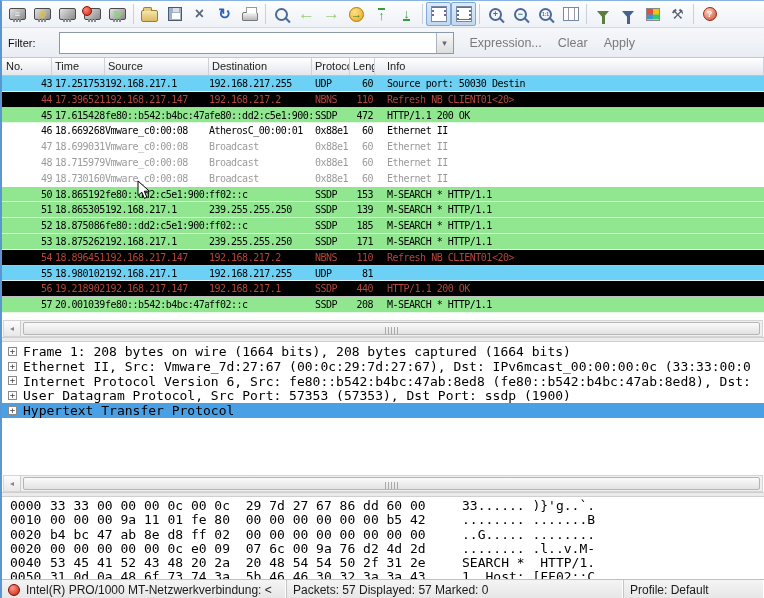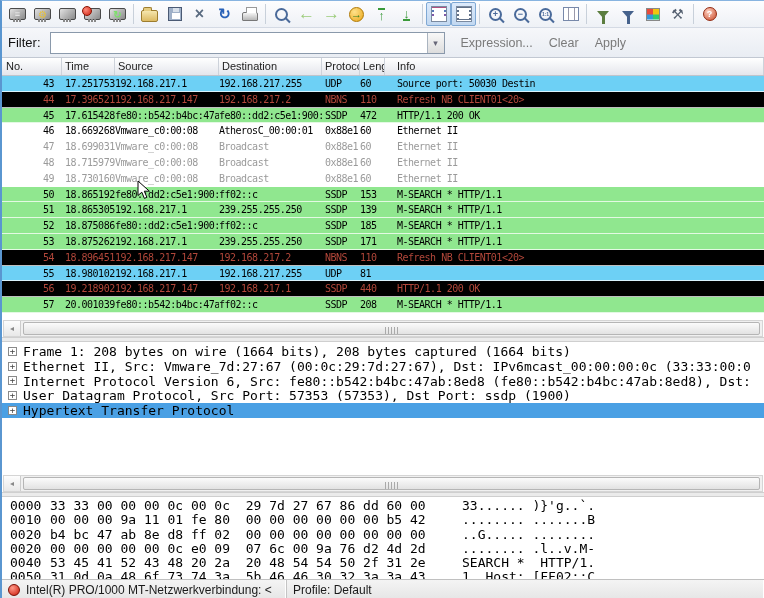--- a/index.html
+++ b/index.html
@@ -72,44 +72,44 @@
   .i-coloring-rules{width:14px;height:13px;border:1px solid #888;
       background-image:linear-gradient(90deg,#e74c3c 50%,#f1c40f 50%),linear-gradient(90deg,#3498db 50%,#2ecc71 50%);
       background-size:100% 50%;background-position:0 0,0 100%;background-repeat:no-repeat;}
   .i-preferences{color:#556070;font-size:14px;}
   .i-help{width:14px;height:14px;border-radius:50%;background:radial-gradient(circle at 35% 30%,#ffd0c0,#c84a2a);
       border:1px solid #942a10;color:#fff;font-size:9px;font-weight:bold;}
 
   
   .filterbar{height:30px;display:flex;align-items:center;padding-left:6px;
       background:linear-gradient(#f6f7fa,#e9edf3);border-bottom:1px solid #c2c8d2;}
-  .flabel{font-size:13px;color:#111;margin-right:9px;}
+  .flabel{font-size:11px;color:#111;margin-right:23px;}
   .finput-wrap{display:flex;height:22px;border:1px solid #8a99ab;background:#fff;width:395px;}
   .finput{flex:1;border:none;outline:none;font-size:12px;padding:0 4px;font-family:"Liberation Sans",sans-serif;}
   .fdrop{width:17px;background:linear-gradient(#f8f8f8,#dddddd);border-left:1px solid #aab4c0;
       display:flex;align-items:center;justify-content:center;}
   .fdroparrow{font-size:9px;color:#667;}
   .fbtn{font-size:12.5px;color:#7a7a7a;margin-left:16px;}
   .fbtn:first-of-type{margin-left:14px;}
 
   
   .phdr{height:18px;display:flex;font-size:11px;color:#222;
       background:linear-gradient(#ffffff,#e4e6ec);border-bottom:1px solid #bfc4cc;}
   .hcell{border-right:1px solid #cdd2da;padding:2px 0 0 3px;overflow:hidden;white-space:nowrap;}
   .plist{height:242px;background:#fff;overflow:hidden;}
   .prow{display:flex;height:15.8px;line-height:15.5px;font-family:"DejaVu Sans Mono",monospace;
       font-size:10px;letter-spacing:-0.5px;color:#000;white-space:nowrap;
       box-shadow:inset 0 -1px rgba(255,255,255,.75);}
   .pcell{overflow:hidden;white-space:nowrap;}
-  .c-no{width:60px;text-align:right;padding-right:8px;flex:0 0 auto;}
+  .c-no{width:50px;text-align:right;padding-right:0;flex:0 0 auto;}
   .c-time{width:53px;flex:0 0 auto;padding-left:3px;}
   .c-source{width:104px;flex:0 0 auto;}
   .c-destination{width:103px;flex:0 0 auto;}
   .c-protocol{width:38px;flex:0 0 auto;padding-left:3px;}
-  .c-length{width:25px;flex:0 0 auto;padding-right:2px;}
+  .c-length{width:25px;flex:0 0 auto;text-align:right;padding-right:2px;}
   .c-info{flex:1;padding-left:12px;}
   .phdr .c-no{text-align:left;padding-left:4px;}
   .phdr .c-length{text-align:left;padding-left:3px;}
   .r-udp{background:var(--c-udp);}
   .r-ssdp{background:var(--c-ssdp);}
   .r-err{background:var(--c-err_bg);color:var(--c-err_fg);}
   .r-dim{color:var(--c-dim);}
 
   
   .hscroll{position:relative;height:17px;background:#f0f0f0;border:1px solid #d5d5d5;margin:2px 1px 0 1px;}
@@ -448,20 +448,21 @@
       <div class="hxrow"><span class="hx-off">0020</span><span class="hx-bytes">00 00 00 00 00 0c e0 09  07 6c 00 9a 76 d2 4d 2d</span><span class="hx-ascii">........ .l..v.M-</span></div>
       <div class="hxrow"><span class="hx-off">0040</span><span class="hx-bytes">53 45 41 52 43 48 20 2a  20 48 54 54 50 2f 31 2e</span><span class="hx-ascii">SEARCH *  HTTP/1.</span></div>
       <div class="hxrow"><span class="hx-off">0050</span><span class="hx-bytes">31 0d 0a 48 6f 73 74 3a  5b 46 46 30 32 3a 3a 43</span><span class="hx-ascii">1..Host: [FF02::C</span></div>
     </div>
 
   <div class="statusbar">
     <div class="ssec s1">
       <span class="led"></span>
       <span>Intel(R) PRO/1000 MT-Netzwerkverbindung: &lt;</span>
     </div>
+    <div class="ssec s2">Packets: 57 Displayed: 57 Marked: 0</div>
     <div class="ssec s3">Profile: Default</div>
   </div>
 
   <svg class="cursor" width="15" height="21" viewBox="0 0 15 21">
     <path d="M1,1 L1,15.5 L4.8,12.2 L7.4,18.4 L9.9,17.3 L7.3,11.2 L12.4,11.2 Z" fill="#ffffff" stroke="#000000" stroke-width="1"></path>
   </svg>
 
 </div>
 
 </body></html>

